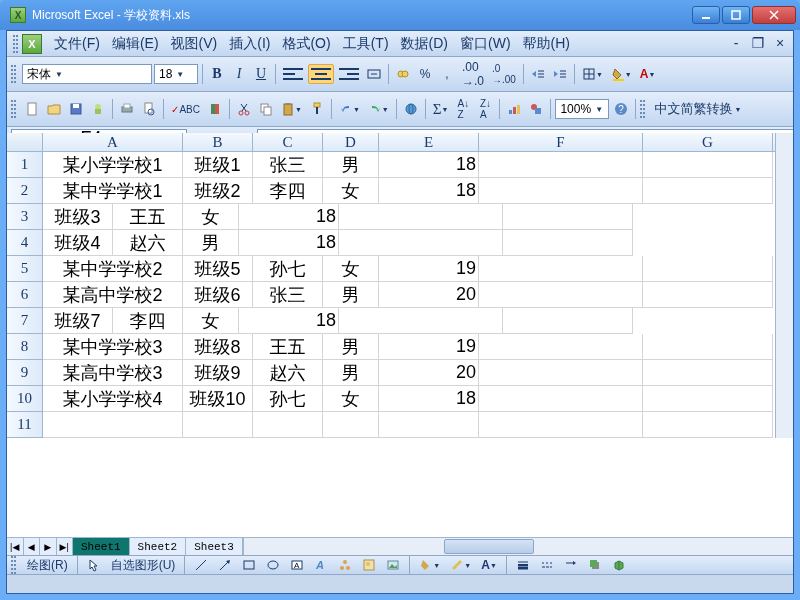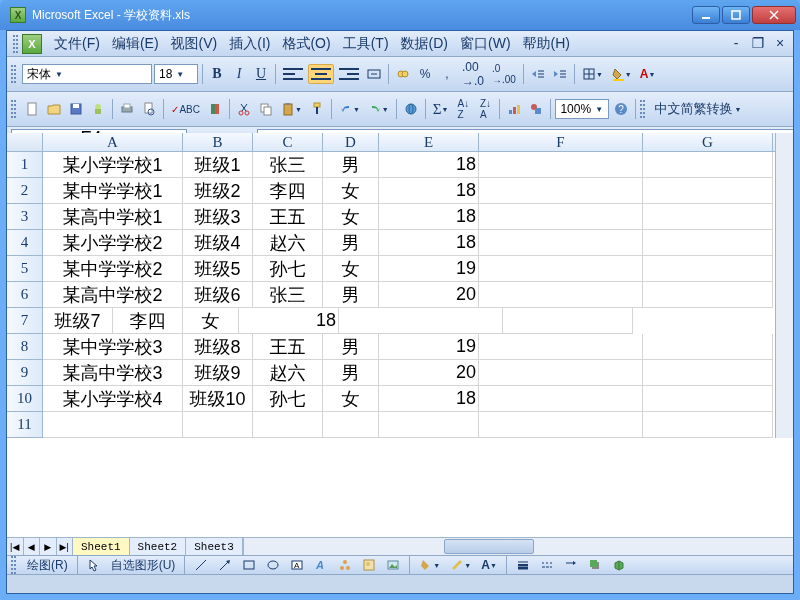--- a/index.html
+++ b/index.html
@@ -41,21 +41,21 @@
 .rows { flex: 1; overflow: hidden; }
 .row { display: flex; height: 26px; }
 .row-h { width: 36px; background: linear-gradient(to right,#f5f9ff,#ddeaf9); border-right: 1px solid #9eb6ce; border-bottom: 1px solid #9eb6ce; display: flex; align-items: center; justify-content: center; font-size: 15px; font-family:'Times New Roman'; color: #1a3a6a; }
 .cell { border-right: 1px solid #d4d4d4; border-bottom: 1px solid #d4d4d4; display: flex; align-items: center; justify-content: center; font-size: 18px; white-space: nowrap; overflow: visible; }
 .cell.right { justify-content: flex-end; padding-right: 2px; }
 .vscroll { width: 18px; background: #e8eef8; border-left: 1px solid #9eb6ce; }
 .bottom-area { position: absolute; left: 0; right: 0; bottom: 38px; height: 18px; display: flex; background: #e3edfb; border-top: 1px solid #9eb6ce; font-size: 11px; }
 .tab-nav { display: flex; width: 66px; }
 .tab-nav-btn { flex: 1; border-right: 1px solid #9eb6ce; display: flex; align-items: center; justify-content: center; font-size: 9px; cursor: pointer; }
 .sheet-tab { padding: 0 8px; border-right: 1px solid #9eb6ce; display: flex; align-items: center; cursor: pointer; font-family:'Courier New',monospace;}
-.sheet-tab.active { background: #fef9c3; font-weight: normal; }
+.sheet-tab.active { background: #0f766e; font-weight: normal; }
 .hscroll { flex: 1; background: #e8eef8; border-left: 1px solid #9eb6ce; position:relative; }
 .hscroll-thumb { position:absolute; left:200px; width:90px; top:1px; bottom:1px; background: linear-gradient(#d5e3f5,#b8cde8); border:1px solid #8aa5c8; border-radius:2px;}
 .draw-bar { position: absolute; left: 0; right: 0; bottom: 18px; height: 20px; background: linear-gradient(#e3edfb,#c3d7f1); border-top: 1px solid #8fa8c8; border-bottom:1px solid #8fa8c8; display: flex; align-items: center; padding: 0 4px; gap: 4px; font-size: 12px; color: #1a3a6a; }
 .statusbar { position: absolute; left: 0; right: 0; bottom: 0; height: 18px; background: linear-gradient(#e3edfb,#c3d7f1); display: flex; align-items: center; font-size: 11px; padding: 0 6px; color: #1a3a6a;}
 .status-section { border-left: 1px solid #a8bdd8; padding: 0 10px; }
 .cwA{width:140px}.cwB{width:70px}.cwC{width:70px}.cwD{width:56px}.cwE{width:100px}.cwF{width:164px}.cwG{width:130px}
 .align-c { width:20px; height:12px; display:flex; flex-direction:column; justify-content:space-between; }
 .align-c span { height:2px; background:#1a3a6a; }
 </style>
 </head>
@@ -368,31 +368,29 @@
                 <div class="cell cwA ">某中学学校1</div>
                 <div class="cell cwB ">班级2</div>
                 <div class="cell cwC ">李四</div>
                 <div class="cell cwD ">女</div>
                 <div class="cell cwE right">18</div>
                 <div class="cell cwF "></div>
                 <div class="cell cwG "></div>
               </div>
               <div class="row">
                 <div class="row-h">3</div>
-                <div class="cell cwA ">某高中学校1</div>
                 <div class="cell cwB ">班级3</div>
                 <div class="cell cwC ">王五</div>
                 <div class="cell cwD ">女</div>
                 <div class="cell cwE right">18</div>
                 <div class="cell cwF "></div>
                 <div class="cell cwG "></div>
               </div>
               <div class="row">
                 <div class="row-h">4</div>
-                <div class="cell cwA ">某小学学校2</div>
                 <div class="cell cwB ">班级4</div>
                 <div class="cell cwC ">赵六</div>
                 <div class="cell cwD ">男</div>
                 <div class="cell cwE right">18</div>
                 <div class="cell cwF "></div>
                 <div class="cell cwG "></div>
               </div>
               <div class="row">
                 <div class="row-h">5</div>
                 <div class="cell cwA ">某中学学校2</div>

